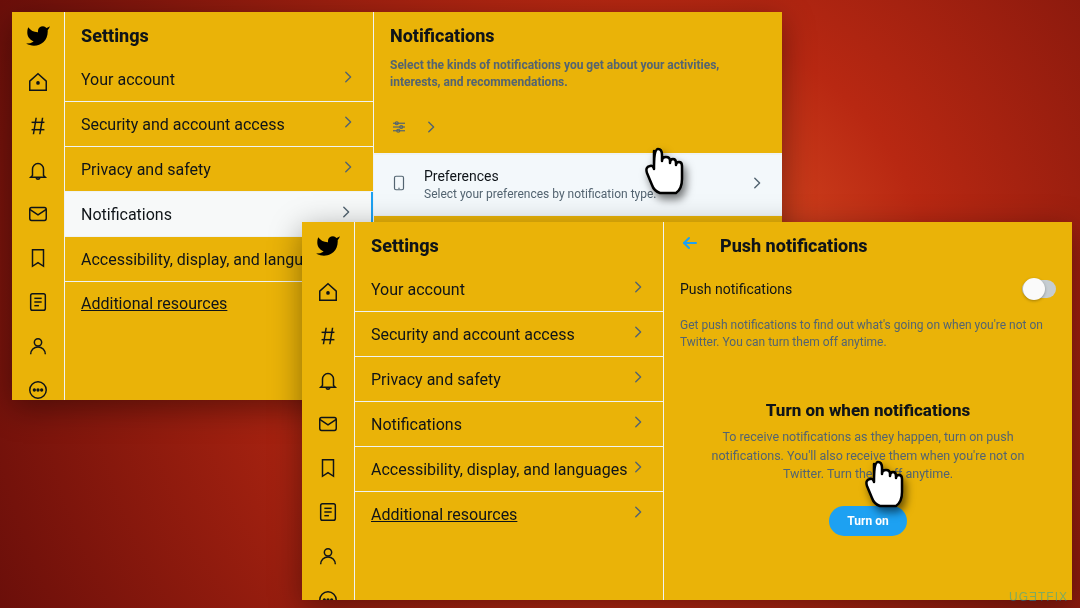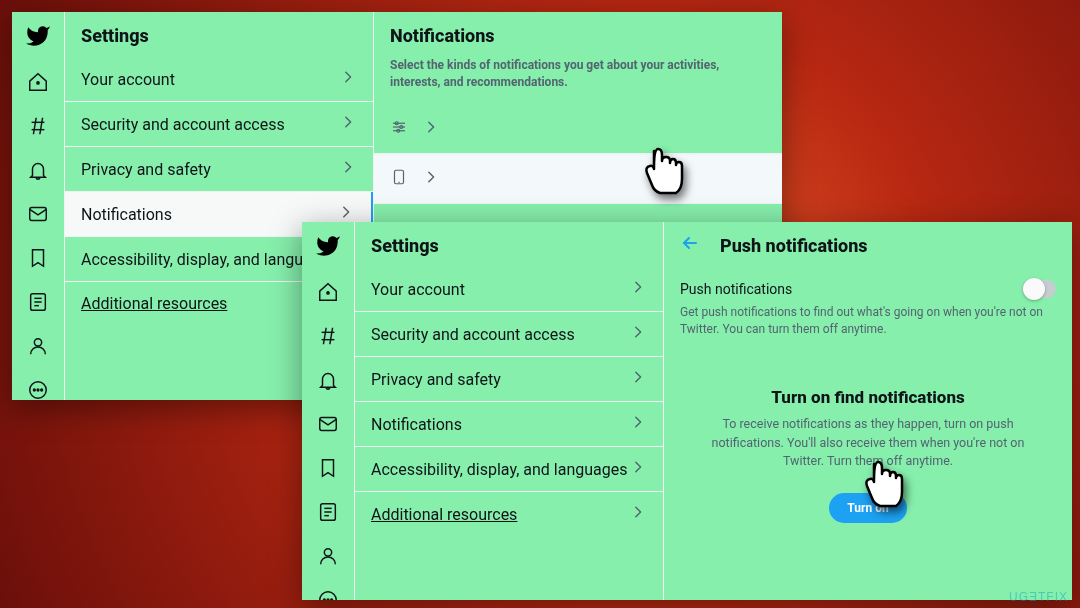--- a/index.html
+++ b/index.html
@@ -6,21 +6,21 @@
   body {
     font-family: -apple-system, BlinkMacSystemFont, "Segoe UI", Roboto, Helvetica, Arial, sans-serif;
     width: 1080px; height: 608px;
     background: radial-gradient(circle at 60% 50%, #e85b28 0%, #b82812 40%, #6b0f0a 100%);
     position: relative; overflow: hidden;
   }
   .chevron { width: 16px; height: 16px; display:inline-block; }
   .twitter-bird { width: 26px; height: 26px; color: #1da1f2; }
   .nav-icon { width: 22px; height: 22px; stroke:#0f1419; stroke-width:1.6; fill:none; }
   .panel {
-    position: absolute; background: #86efac;
+    position: absolute; background: #eab308;
     box-shadow: 0 8px 30px rgba(0,0,0,.4);
     display: flex; overflow: hidden;
   }
   
   #panel1 { left: 12px; top: 12px; width: 770px; height: 388px; }
   
   #panel2 { left: 302px; top: 222px; width: 770px; height: 378px; }
 
   .leftbar { width: 52px; border-right: 0; padding:11px 0; display:flex; flex-direction:column; align-items:center; gap:18px; position:relative; }
   .leftbar .spacer { flex:1; }
@@ -58,21 +58,21 @@
 
   .push-head { display:flex; align-items:center; justify-content:space-between; padding:14px 16px 6px; }
   .push-head .lbl { font-size:14px; color:#0f1419; }
   .toggle {
     width:34px; height:18px; border-radius:10px; background:#c6cdd1; position:relative;
   }
   .toggle::after {
     content:""; position:absolute; left:1px; top:-2px; width:22px; height:22px;
     background:#fafafa; border-radius:50%; box-shadow:0 1px 3px rgba(0,0,0,.3);
   }
-  .push-desc { font-size:12px; color:#536471; padding:0 16px 12px; line-height:1.45; }
+  .push-desc { font-size:12px; color:#536471; padding:0 16px 12px; line-height:1.45;margin-top:13px; }
 
   .push-center { text-align:center; padding:36px 30px 0; }
   .push-center h3 { font-size:17px; font-weight:800; color:#0f1419; margin-bottom:8px; }
   .push-center p { font-size:12.5px; color:#536471; line-height:1.5; margin-bottom:22px; }
   .turn-on-btn {
     display:inline-block; background:#1da1f2; color:#fff; font-weight:700;
     font-size:12px; padding:8px 18px; border-radius:9999px; cursor:pointer;
   }
 
   .cursor-hand {
@@ -202,20 +202,24 @@
           </svg></div>
       <span class="chev"><svg class="chevron" viewBox="0 0 20 20">
             <use href="#chev-right"></use>
           </svg></span>
     </div>
     <div class="option-row highlight">
       <div class="oicon"><svg viewBox="0 0 24 24">
             <rect x="6" y="3" width="12" height="18" rx="2"></rect>
             <line x1="11" y1="19" x2="13" y2="19"></line>
           </svg></div>
+      <div class="otext">
+          <div class="t1">Preferences</div>
+          <div class="t2">Select your preferences by notification type.</div>
+        </div>
       <span class="chev"><svg class="chevron" viewBox="0 0 20 20">
             <use href="#chev-right"></use>
           </svg></span>
     </div>
   </div>
 </div>
 
 <div class="cursor-hand" style="left:642px; top:145px;">
   <svg viewBox="0 0 46 56">
       <use href="#hand-cursor" fill="#fff" stroke="#000" stroke-width="2.5" stroke-linejoin="round"></use>
@@ -312,21 +316,21 @@
             <use href="#arrow-left"></use>
           </svg></span>
       <h2>Push notifications</h2>
     </div>
     <div class="push-head">
       <span class="lbl">Push notifications</span>
       <div class="toggle"></div>
     </div>
     <div class="push-desc">Get push notifications to find out what's going on when you're not on Twitter. You can turn them off anytime.</div>
     <div class="push-center">
-      <h3>Turn on find notifications</h3>
+      <h3>Turn on when notifications</h3>
       <p>To receive notifications as they happen, turn on push notifications. You'll also receive them when you're not on Twitter. Turn them off anytime.</p>
       <div class="turn-on-btn">Turn on</div>
     </div>
   </div>
 </div>
 
 <div class="cursor-hand" style="left:862px; top:458px;">
   <svg viewBox="0 0 46 56">
       <use href="#hand-cursor" fill="#fff" stroke="#000" stroke-width="2.5" stroke-linejoin="round"></use>
     </svg>

